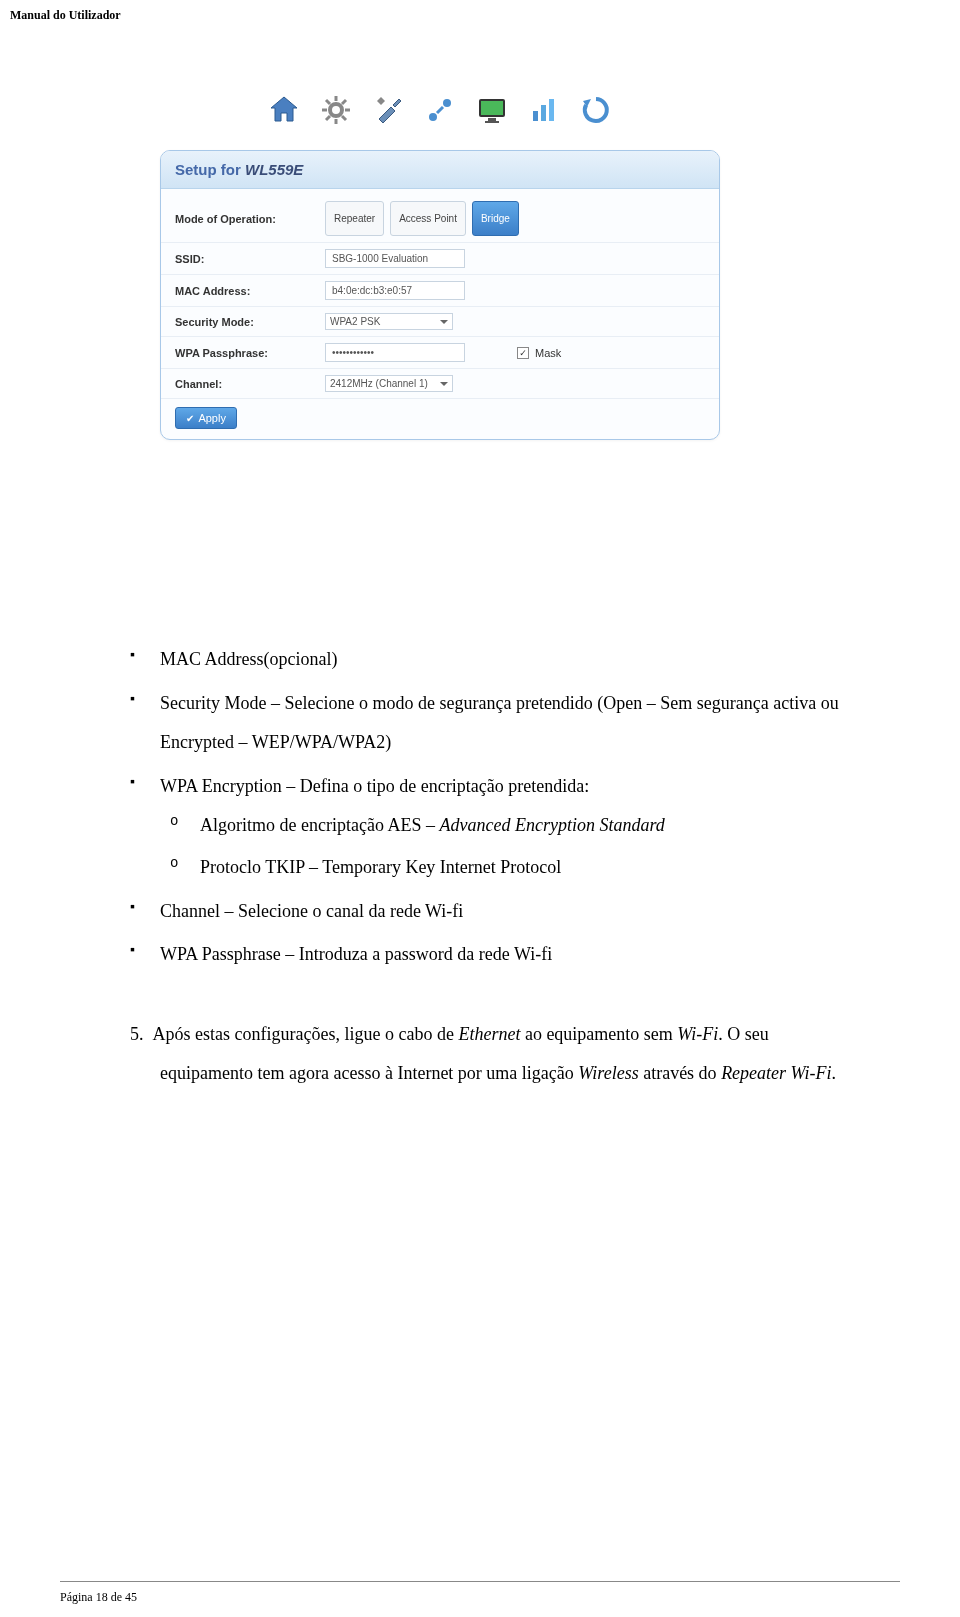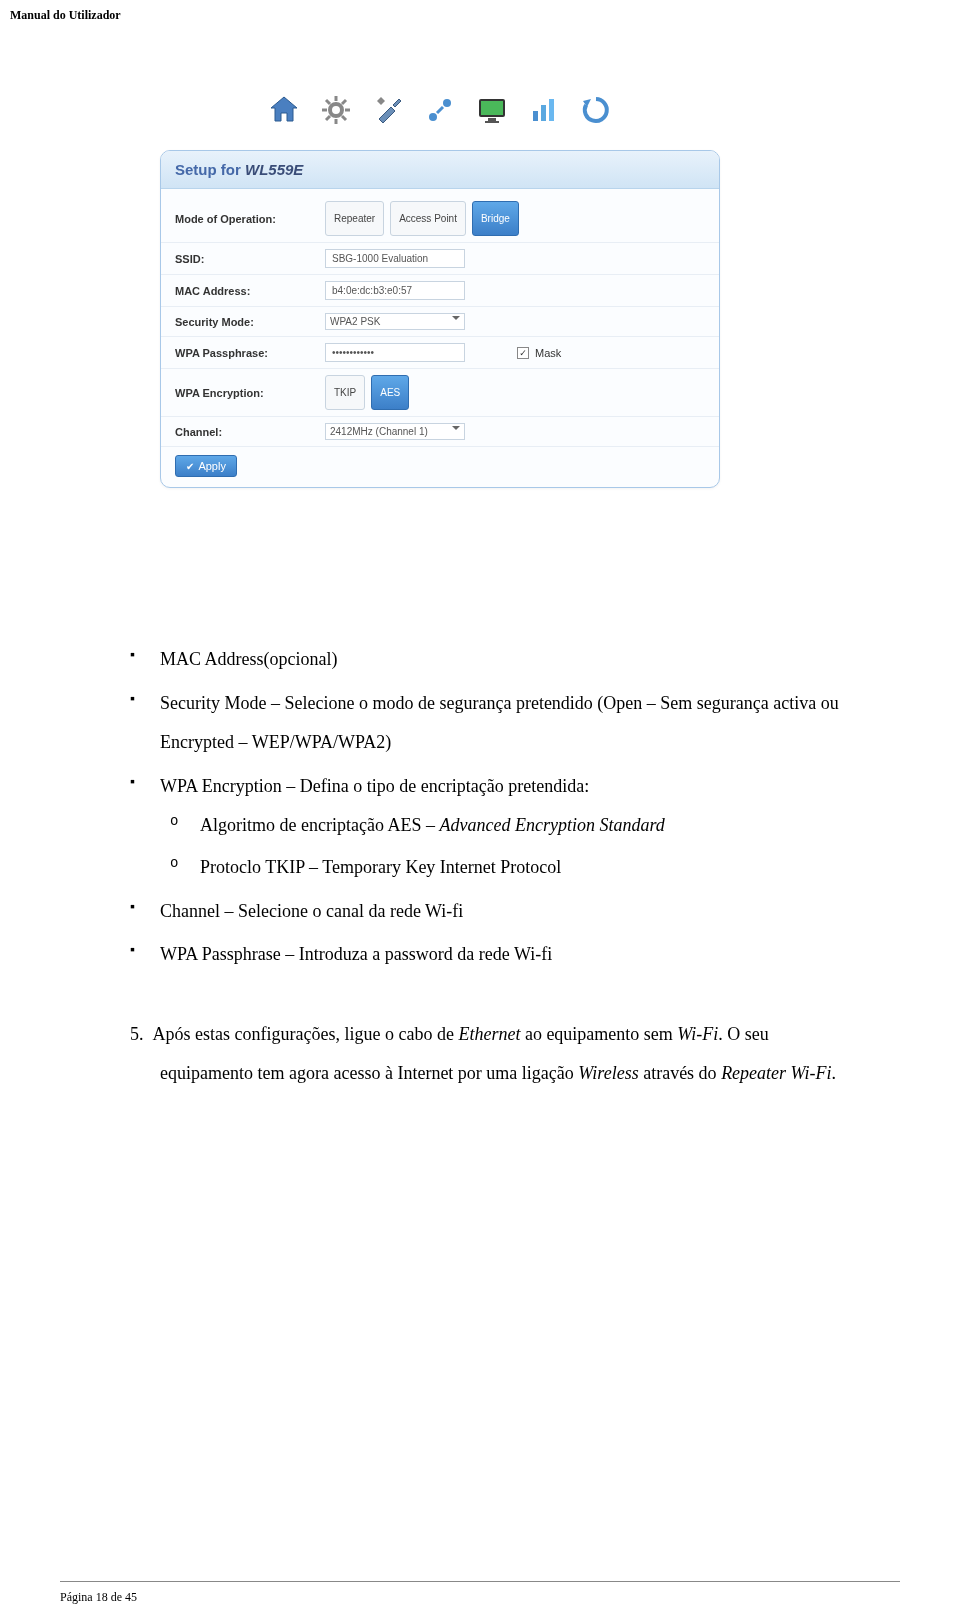--- a/index.html
+++ b/index.html
@@ -113,24 +113,25 @@
     font-size: 10px;
     background: #fff;
     width: 140px;
     color: #555;
   }
   .select-input {
     border: 1px solid #c8d4e0;
     padding: 2px 4px;
     font-size: 10px;
     background: #fff;
-    width: 140px;
+    width: 128px;
     color: #555;
     display: flex;
     justify-content: space-between;
+    align-items: center;
   }
   .dropdown-caret {
     width: 0; height: 0;
     border-left: 4px solid transparent;
     border-right: 4px solid transparent;
     border-top: 4px solid #666;
   }
   .checkbox-mark {
     display: inline-block;
     width: 12px; height: 12px;
@@ -307,27 +308,20 @@
       <div class="form-row">
         <div class="form-label">WPA Passphrase:</div>
         <div class="form-value">
           <div class="text-input">••••••••••••</div>
           <span style="width:40px"></span>
           <span class="checkbox-mark">✓</span>
           <span>Mask</span>
         </div>
       </div>
 
-      <div class="form-row">
-        <div class="form-label">WPA Encryption:</div>
-        <div class="form-value">
-          <span class="seg-btn">TKIP</span>
-          <span class="seg-btn active">AES</span>
-        </div>
-      </div>
 
       <div class="form-row">
         <div class="form-label">Channel:</div>
         <div class="form-value">
           <div class="select-input">
             <span>2412MHz (Channel 1)</span>
             <span class="dropdown-caret"></span>
           </div>
         </div>
       </div>

